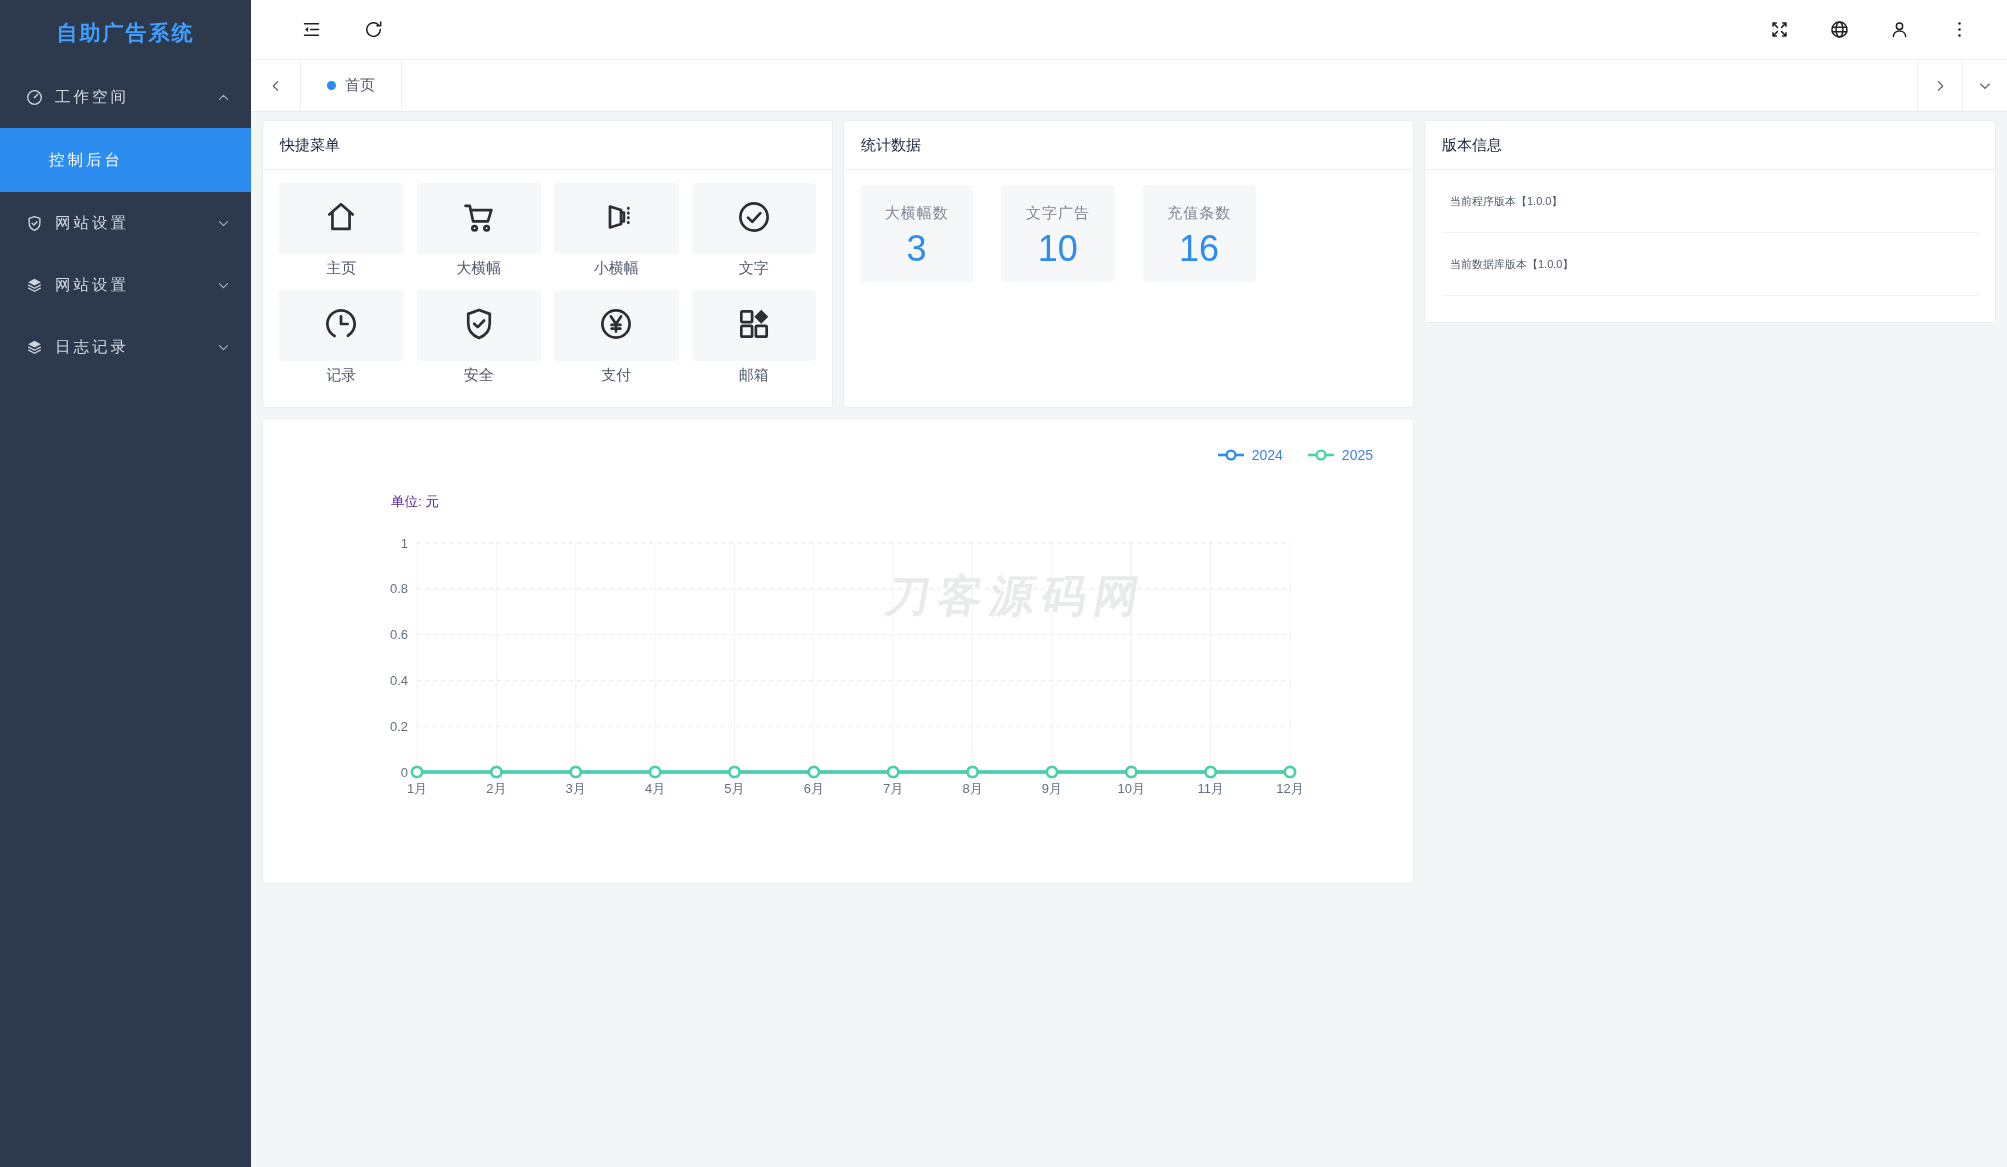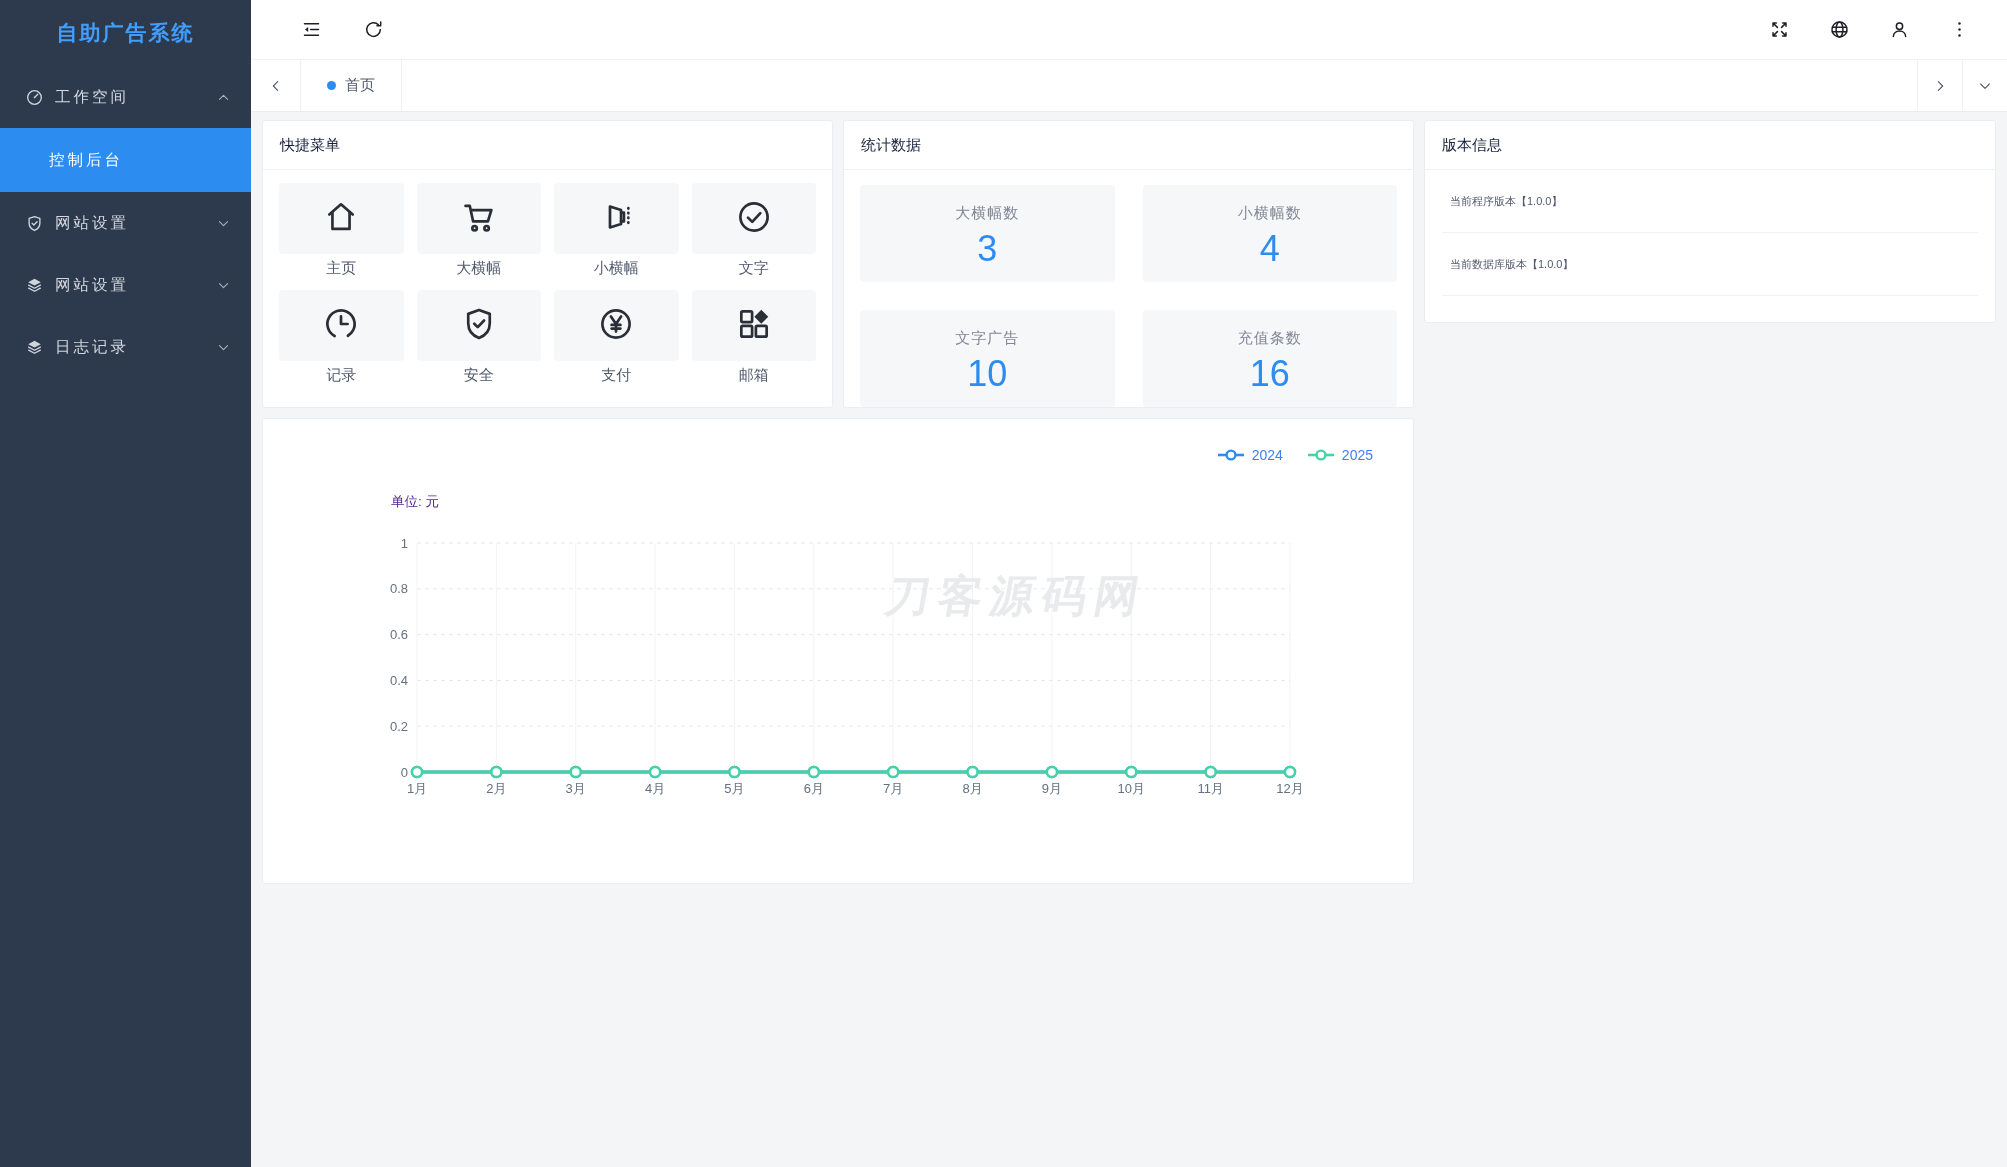--- a/index.html
+++ b/index.html
@@ -56,21 +56,21 @@
   .quick-body { padding:13px 16px; }
   .quick-grid { display:grid; grid-template-columns:repeat(4,1fr); column-gap:13px; row-gap:6px; }
   .quick-item { cursor:pointer; }
   .quick-tile { background:#f6f7f9; border-radius:4px; height:71px;
     display:flex; align-items:center; justify-content:center; color:#2a2e36; }
   .quick-tile svg { width:38px; height:38px; }
   .quick-label { text-align:center; font-size:15px; color:#515a6e; padding:5px 0 6px; }
 
   .stats-card { width:571px; height:288px; }
   .stats-body { padding:15px 16px; }
-  .stats-grid { display:grid; grid-template-columns:repeat(2,1fr); gap:28px; }
+  .stats-grid { display:grid; grid-template-columns:repeat(4,1fr); gap:28px; }
   .stat-tile { background:#f6f7f9; border-radius:4px; height:97px; text-align:center; padding-top:19px; }
   .stat-label { font-size:15px; color:#808695; letter-spacing:1px; }
   .stat-value { font-size:36px; margin-top:5px; }
 
   .version-card { flex:1; height:203px; }
   .version-list { list-style:none; padding:0 17px; }
   .version-item { height:63px; display:flex; align-items:center; padding-left:8px;
     font-size:11px; color:#515a6e; border-bottom:1px solid #f0f1f4; }
 
   .chart-card { margin-top:10px; width:1152px; height:466px; position:relative; }
@@ -310,24 +310,20 @@
             </div>
         </section>
 
         <section class="card stats-card">
           <div class="card-title">统计数据</div>
           <div class="stats-body">
               <div class="stats-grid" id="stats-grid">
                 <div class="stat-tile">
      <div class="stat-label">大横幅数</div>
      <div class="stat-value" style="color:#2d8cf0">3</div>
-   </div>
-                <div class="stat-tile">
-     <div class="stat-label">小横幅数</div>
-     <div class="stat-value" style="color:#2d8cf0">4</div>
    </div>
                 <div class="stat-tile">
      <div class="stat-label">文字广告</div>
      <div class="stat-value" style="color:#2d8cf0">10</div>
    </div>
                 <div class="stat-tile">
      <div class="stat-label">充值条数</div>
      <div class="stat-value" style="color:#2d8cf0">16</div>
    </div>
               </div>

